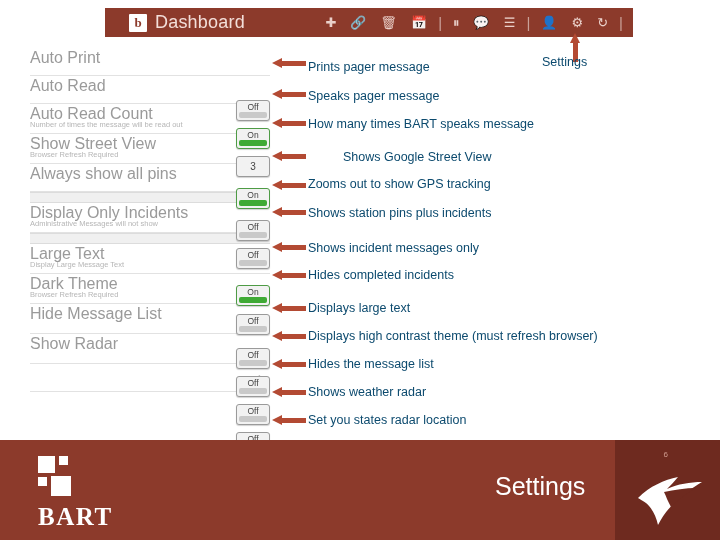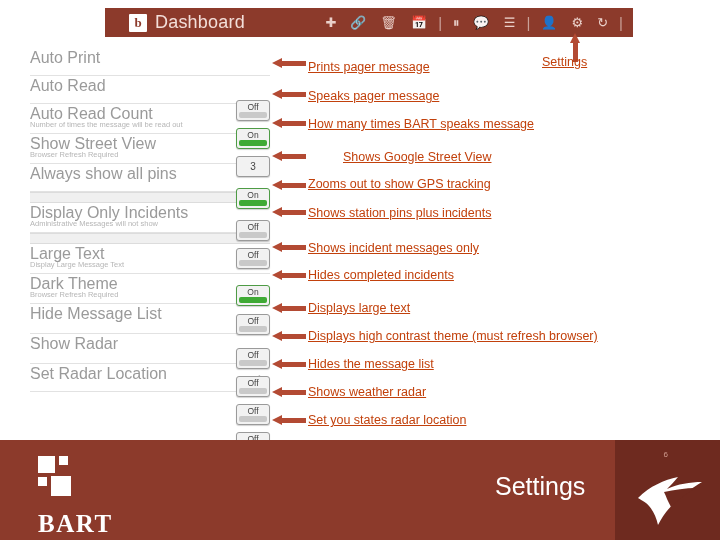--- a/index.html
+++ b/index.html
@@ -181,24 +181,23 @@
     left: 0;
     top: 0;
     border-left: 5.5px solid transparent;
     border-right: 5.5px solid transparent;
     border-bottom: 10px solid #b34a33;
     border-top: none;
   }
   .note {
     position: absolute;
     font-size: 12.5px;
-    color: #c2410c;
+    color: #0c4a6e;
     white-space: nowrap;
     line-height: 14px;
-    text-decoration: underline;
   }
 
   
   .footer {
     position: absolute;
     left: 0;
     bottom: 0;
     width: 720px;
     height: 100px;
   }
@@ -228,21 +227,21 @@
   .bart-mark i {
     position: absolute;
     background: #ffffff;
     display: block;
   }
   .bart-word {
     font-family: "Liberation Serif", serif;
     font-weight: bold;
     font-size: 25px;
     letter-spacing: 1.5px;
-    margin-top: 14px;
+    margin-top: 7px;
   }
   .footer .section-title {
     position: absolute;
     left: 495px;
     top: 32px;
     color: #ffffff;
     font-size: 25px;
   }
   .page-num {
     position: absolute;
@@ -318,21 +317,20 @@
     <div class="lbl">Dark Theme</div>
     <div class="sub">Browser Refresh Required</div>
   </div>
   <div class="srow tall">
     <div class="lbl">Hide Message List</div>
   </div>
   <div class="srow tall">
     <div class="lbl">Show Radar</div>
   </div>
   <div class="srow">
-    <div class="lbl">Set Radar Location</div>
     <div class="chev">›</div>
   </div>
 </div>
 
 <div class="toggles">
   <div class="toggle" style="top:52px">
     <span>Off</span><i class="bar"></i>
   </div>
   <div class="toggle on" style="top:80px">
     <span>On</span><i class="bar"></i>

